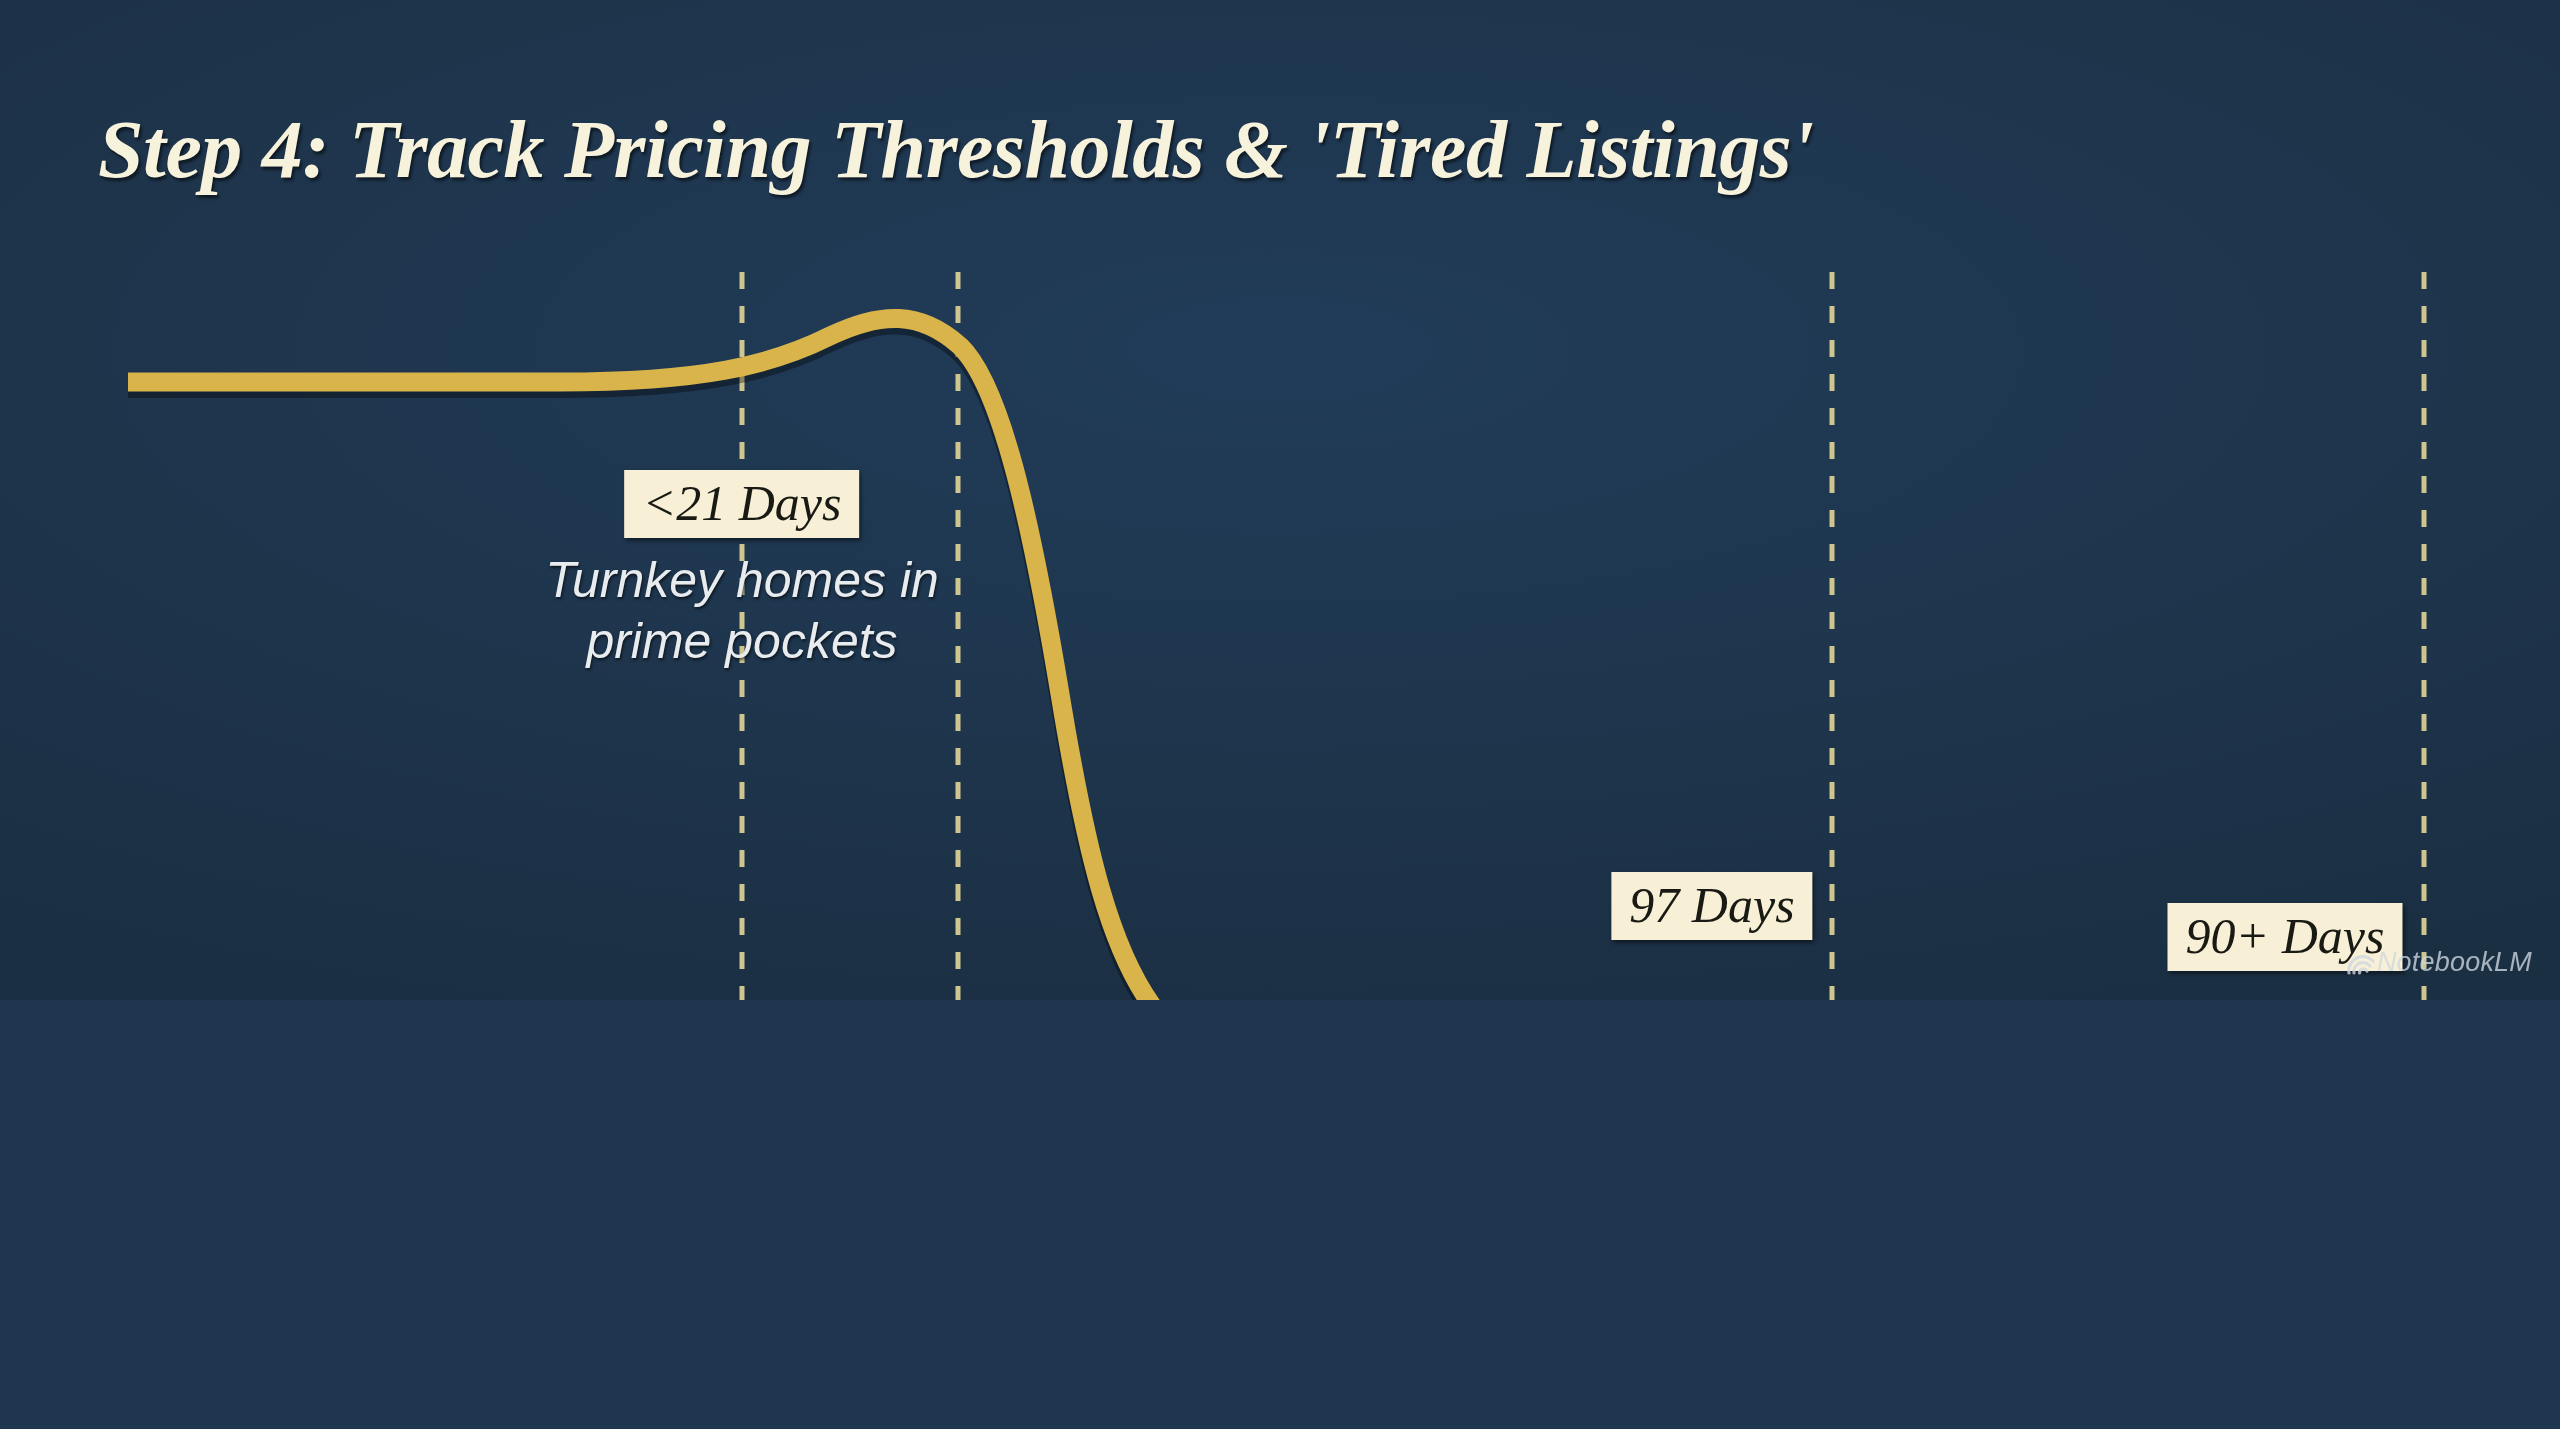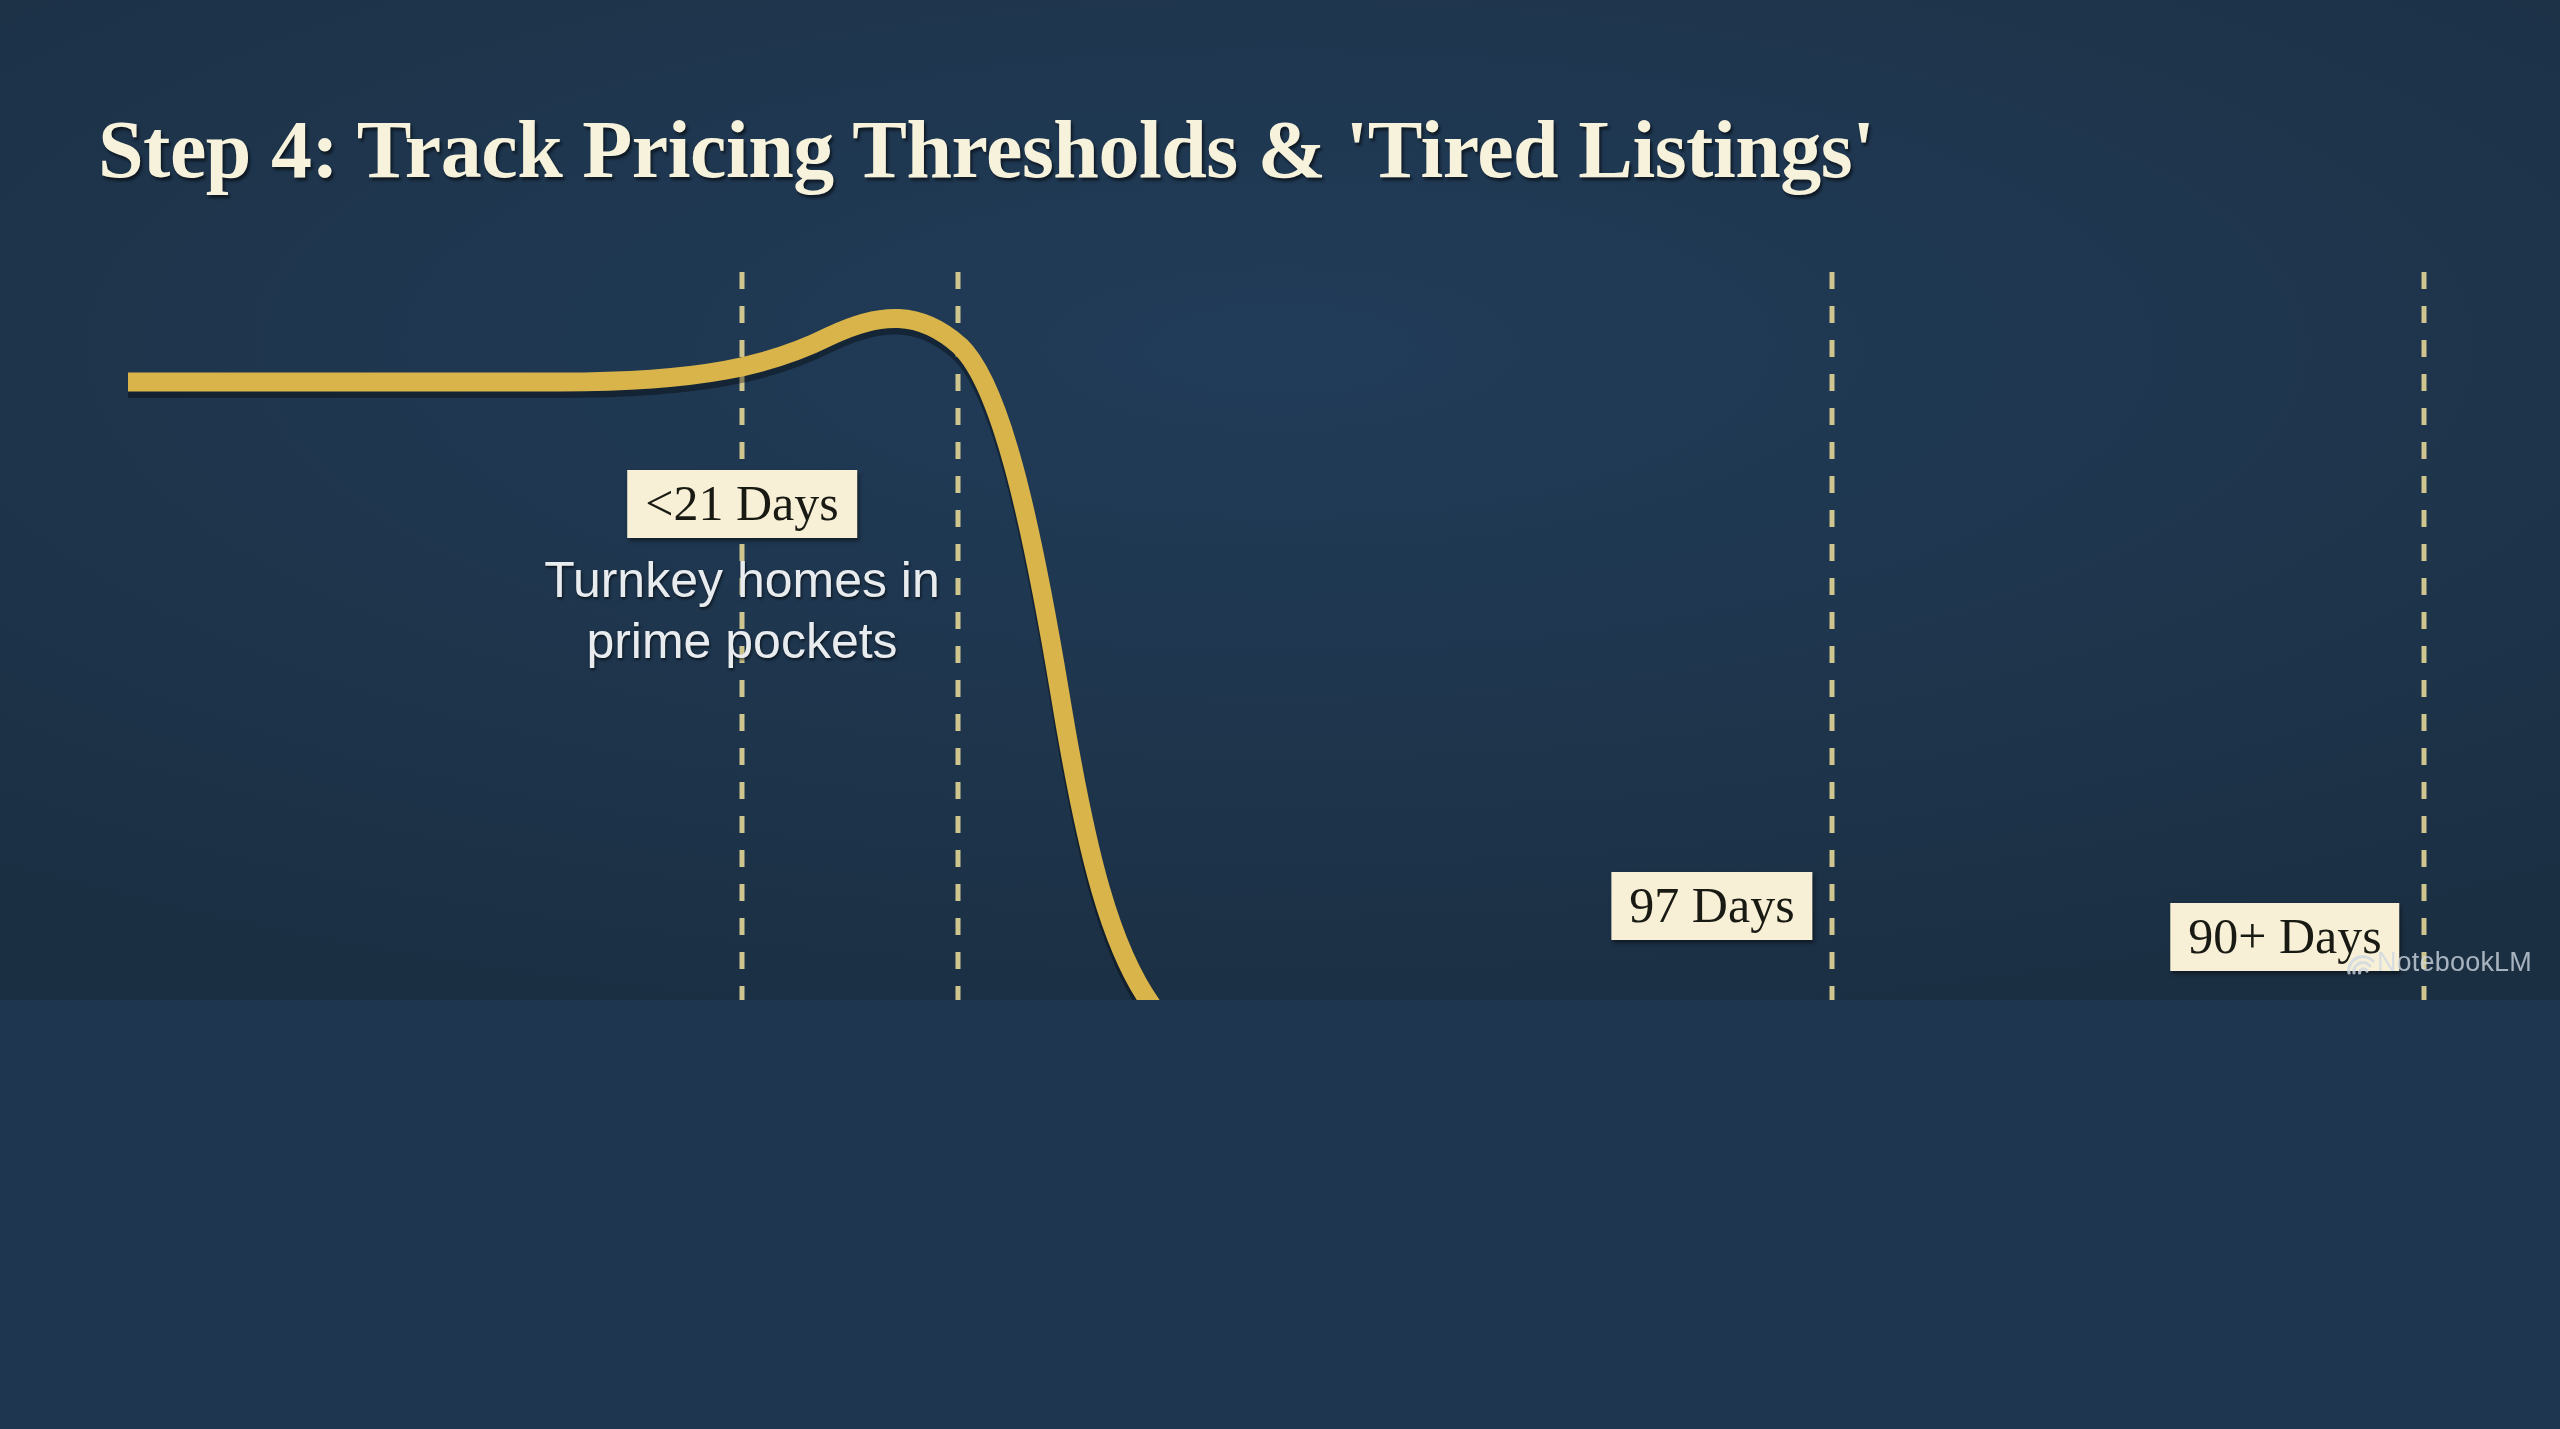--- a/index.html
+++ b/index.html
@@ -13,20 +13,21 @@
     height: 1429px;
     overflow: hidden;
     font-family: "Liberation Sans", sans-serif;
   }
   .slide {
     position: relative;
     width: 2560px;
     height: 1000px;
     background: radial-gradient(ellipse 80% 70% at 50% 35%, #213c59 0%, #1d3349 70%, #1b2f43 100%);
     overflow: hidden;
+    font-style: italic;
   }
   .slide-title {
     position: absolute;
     left: 98px;
     top: 52px;
     width: 2300px;
     font-family: "Liberation Serif", "DejaVu Serif", serif;
     font-weight: 700;
     font-size: 82px;
     line-height: 1.05;

